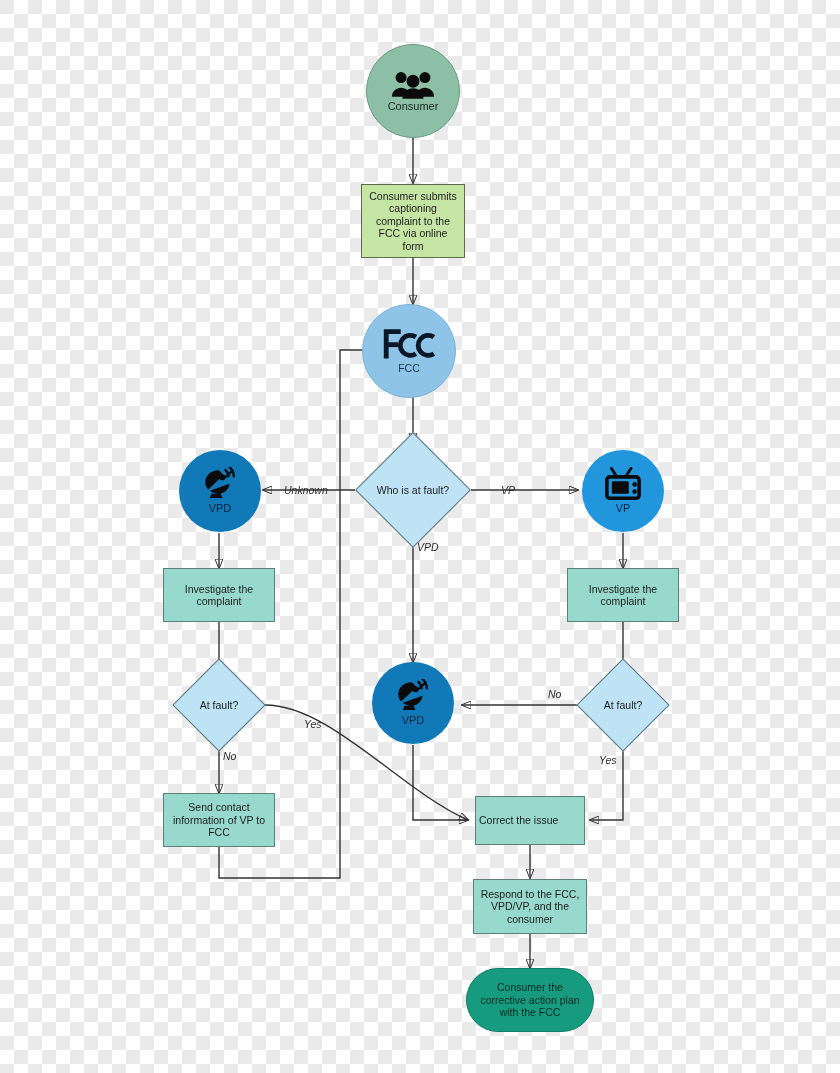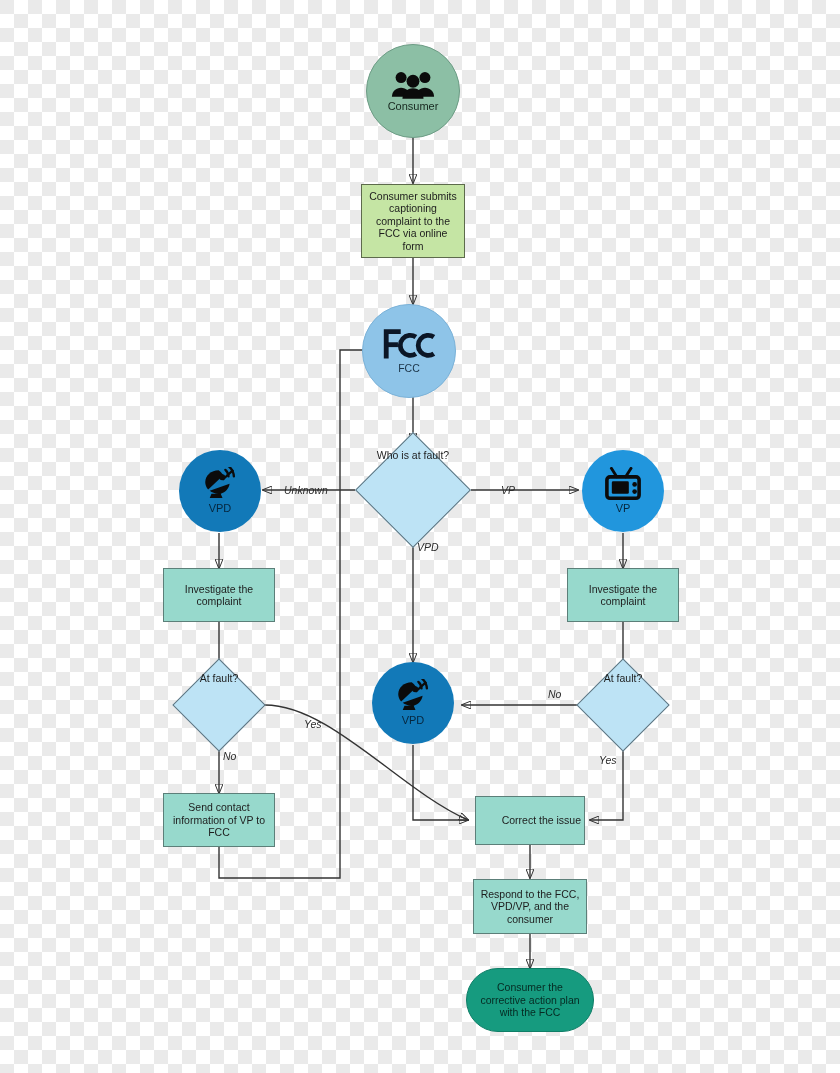--- a/index.html
+++ b/index.html
@@ -19,21 +19,21 @@
     position:absolute;
     left:0;top:0;
     width:840px;height:1073px;
     pointer-events:none;
   }
   .node{
     position:absolute;
     box-sizing:border-box;
     display:flex;
     flex-direction:column;
-    align-items:flex-end;
+    align-items:flex-start;
     justify-content:center;
     text-align:center;
     color:#1d1d1d;
   }
   .node .lbl{
     white-space:pre-line;
     line-height:1.18;
   }
 
   
@@ -70,21 +70,21 @@
     border-radius:34px;
     color:#062a22;
     font-size:10.5px;
     border:1px solid #0f7e67;
   }
 
   
   .diamond{
     position:absolute;
     display:flex;
-    align-items:flex-start;
+    align-items:center;
     justify-content:center;
   }
   .diamond .dshape{
     position:absolute;
     inset:0;
     background:#bde3f5;
     border:1px solid #5d737f;
     transform:rotate(45deg);
     box-sizing:border-box;
   }

